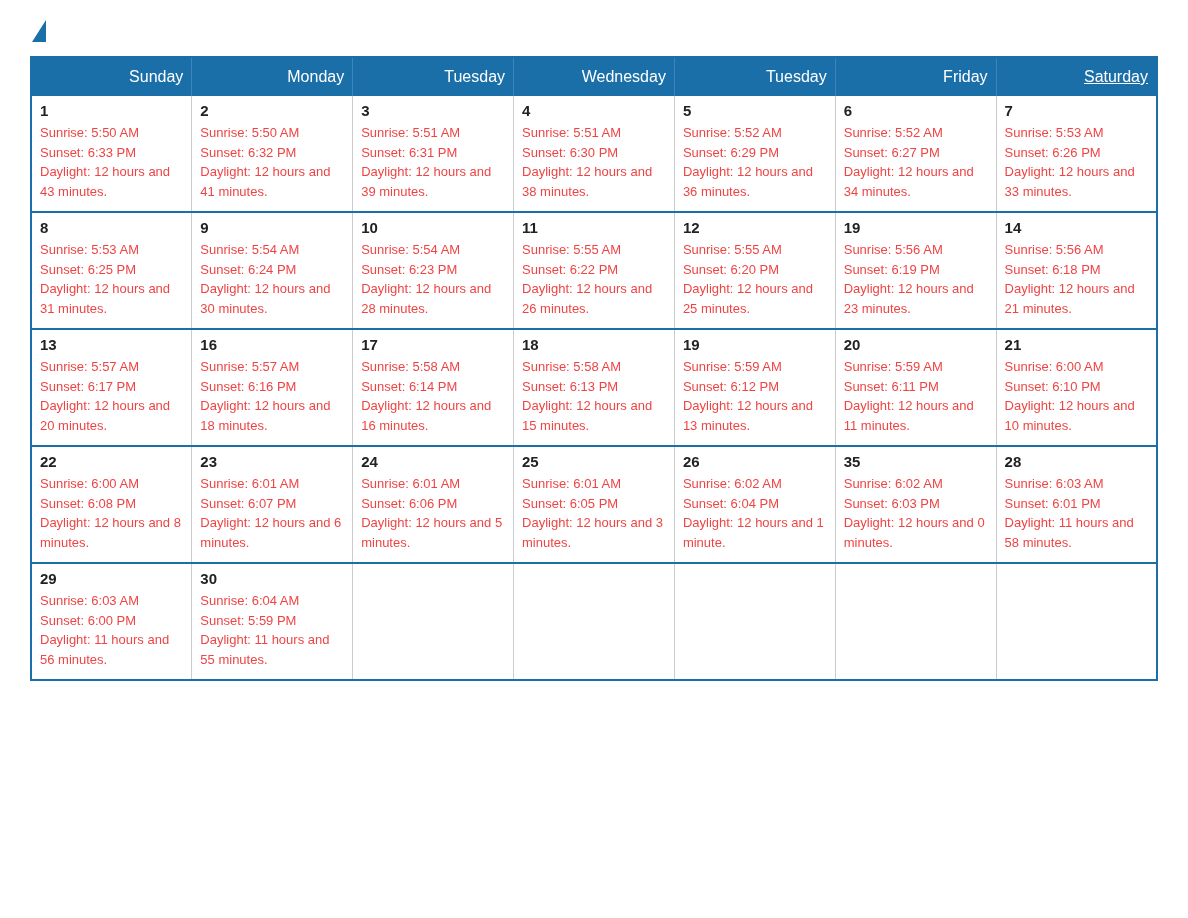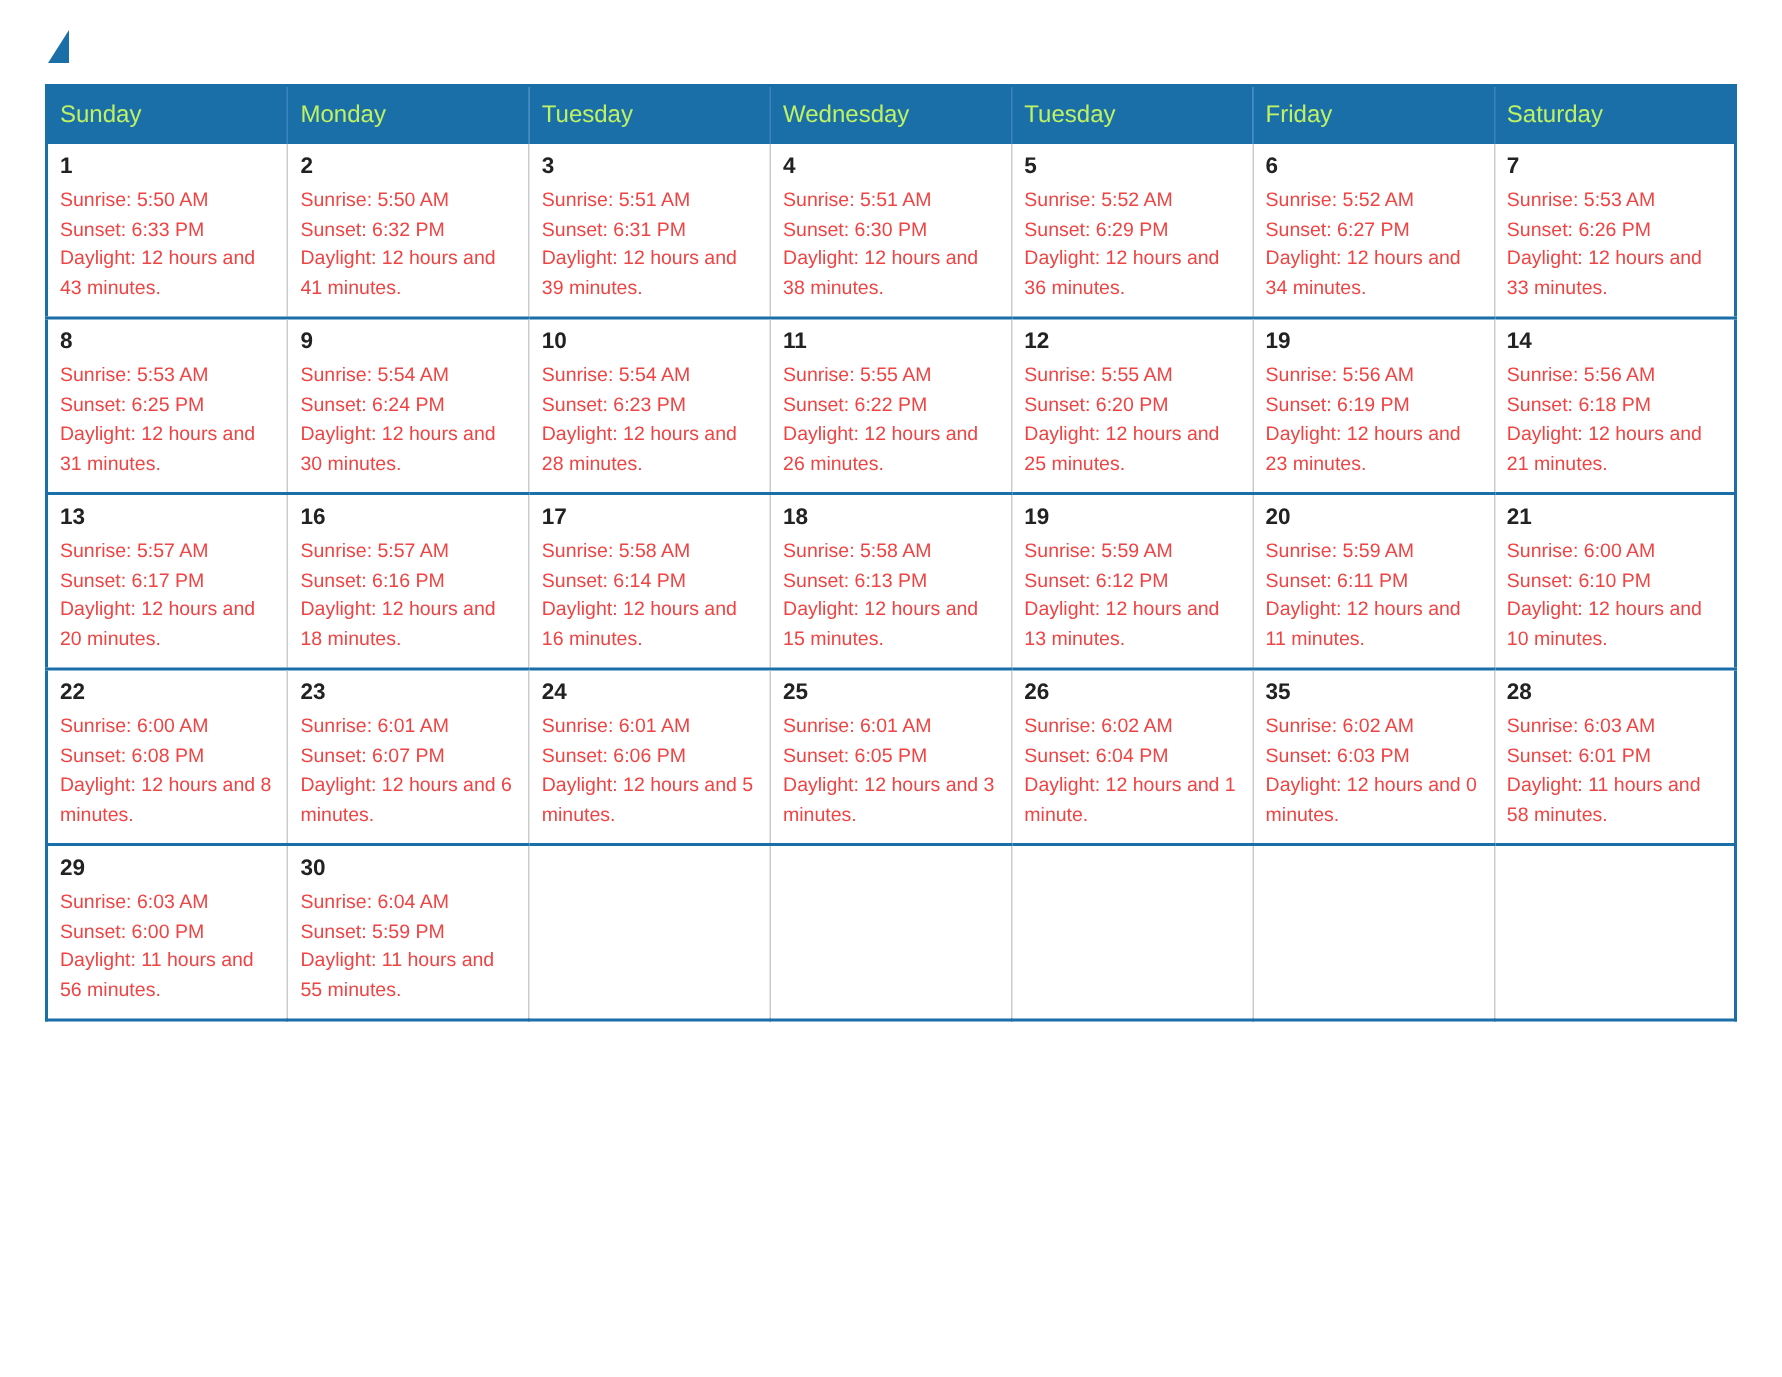--- a/index.html
+++ b/index.html
@@ -56,28 +56,28 @@
       color: #555;
       font-weight: normal;
     }
     .calendar {
       width: 100%;
       border-collapse: collapse;
       border: 2px solid #1a6fa8;
     }
     .calendar th {
       background-color: #1a6fa8;
-      color: #bef264;
+      color: #ffffff;
       font-size: 16px;
       font-weight: normal;
       padding: 10px 8px;
-      text-align: left;
+      text-align: right;
       border-right: 1px solid #3a85bb;
     }
-    .calendar th:last-child { border-right: none; }
+    .calendar th:last-child { border-right: none; text-decoration: underline; }
     .calendar td {
       vertical-align: top;
       padding: 6px 8px 10px 8px;
       border-right: 1px solid #ccc;
       border-bottom: 2px solid #1a6fa8;
       font-size: 13px;
       color: #333;
       width: calc(100% / 7);
       min-height: 110px;
     }

